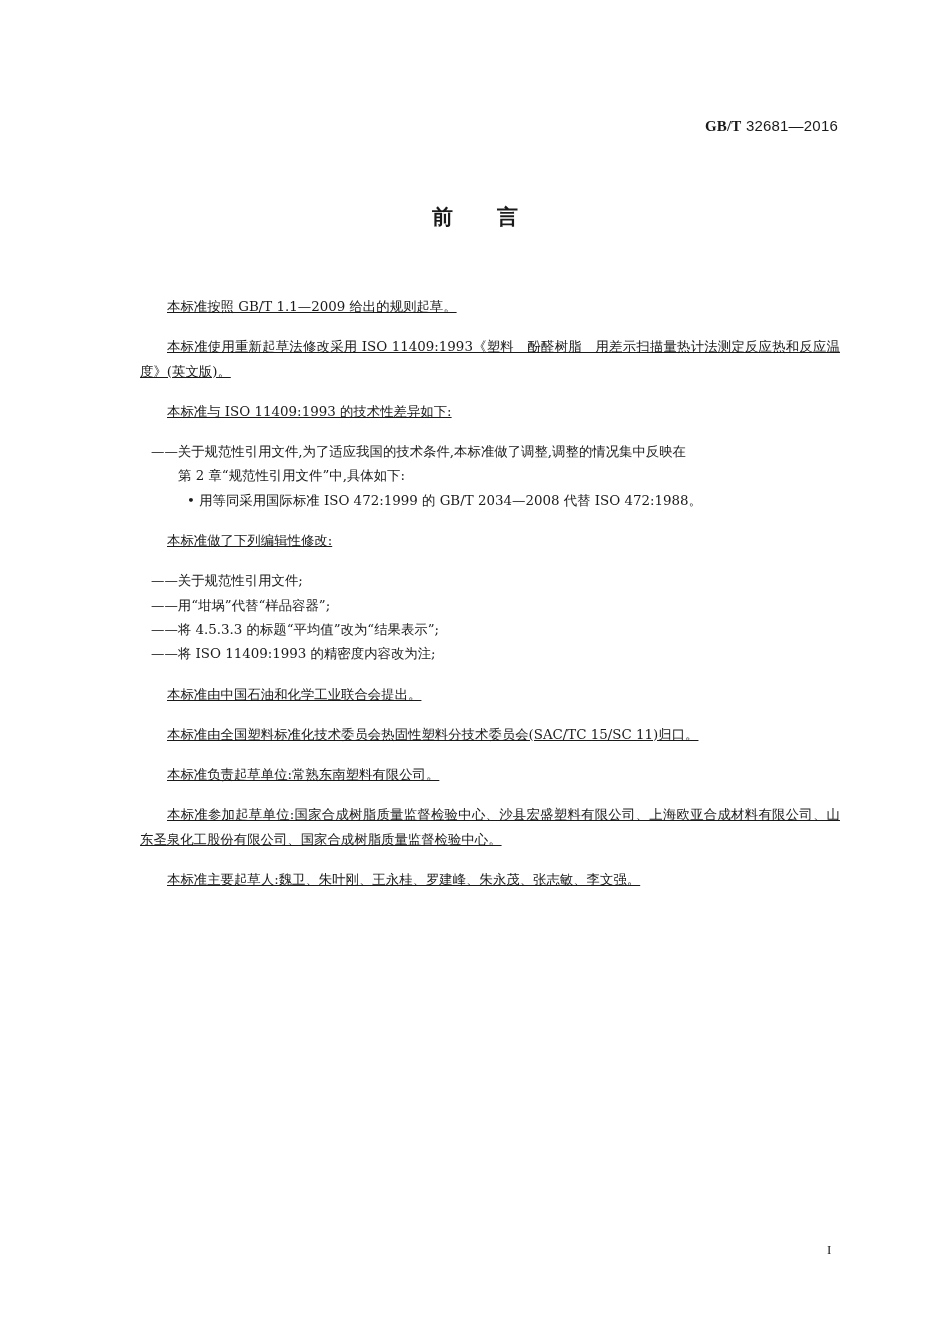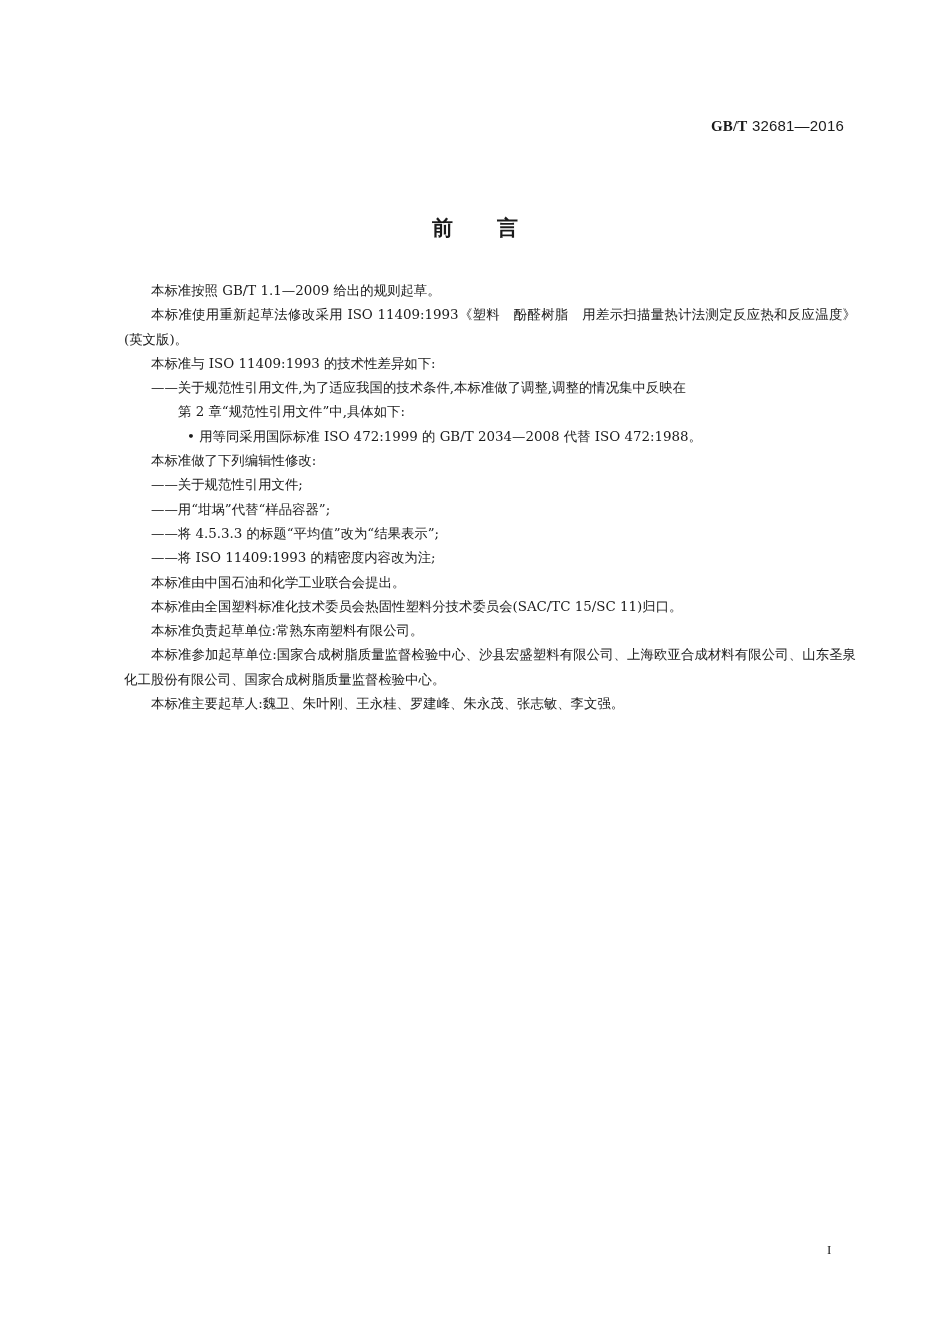--- a/index.html
+++ b/index.html
@@ -1,24 +1,24 @@
 <!DOCTYPE html>
 <html><head>
 <meta charset="utf-8">
 <style>
   html, body { margin: 0; padding: 0; background: #ffffff; }
   body { width: 950px; height: 1342px; position: relative; overflow: hidden;
          font-family: "DejaVu Serif", "Liberation Serif", serif; color: #1a1a1a; }
-  .std-code { position: absolute; top: 117px; right: 106px; font-size: 15px;
+  .std-code { position: absolute; top: 117px; right: 112px; font-size: 15px;
               font-family: "Liberation Sans", sans-serif; letter-spacing: 0.2px; }
   .std-code b { font-family: "Liberation Serif", serif; font-weight: bold; font-size: 15px; }
-  .title { position: absolute; top: 214px; left: 0; width: 950px; text-align: center;
+  .title { position: absolute; top: 203px; left: 0; width: 950px; text-align: center;
            font-family: Liberation Sans, sans-serif; font-weight: bold; font-size: 21px; letter-spacing: 44px; padding-left: 44px; box-sizing: border-box; }
   .content { position: absolute; top: 279px; left: 124px; width: 732px; font-size: 13.4px; line-height: 24.3px; }
-  .p { margin: 0; text-indent: 27px; text-align: justify; }
+  .p { margin: 16px; text-indent: 27px; text-align: justify; text-decoration: underline; }
   .dash { margin: 0; padding-left: 27px; text-indent: 0; }
   .dash-cont { margin: 0; padding-left: 54px; }
   .bullet { margin: 0; padding-left: 63px; }
   .page-num { position: absolute; top: 1242px; left: 827px; font-size: 13px; font-family: "Liberation Serif", serif; }
 </style>
 </head>
 <body>
 
 <div class="std-code">
   <b>GB/T</b>

